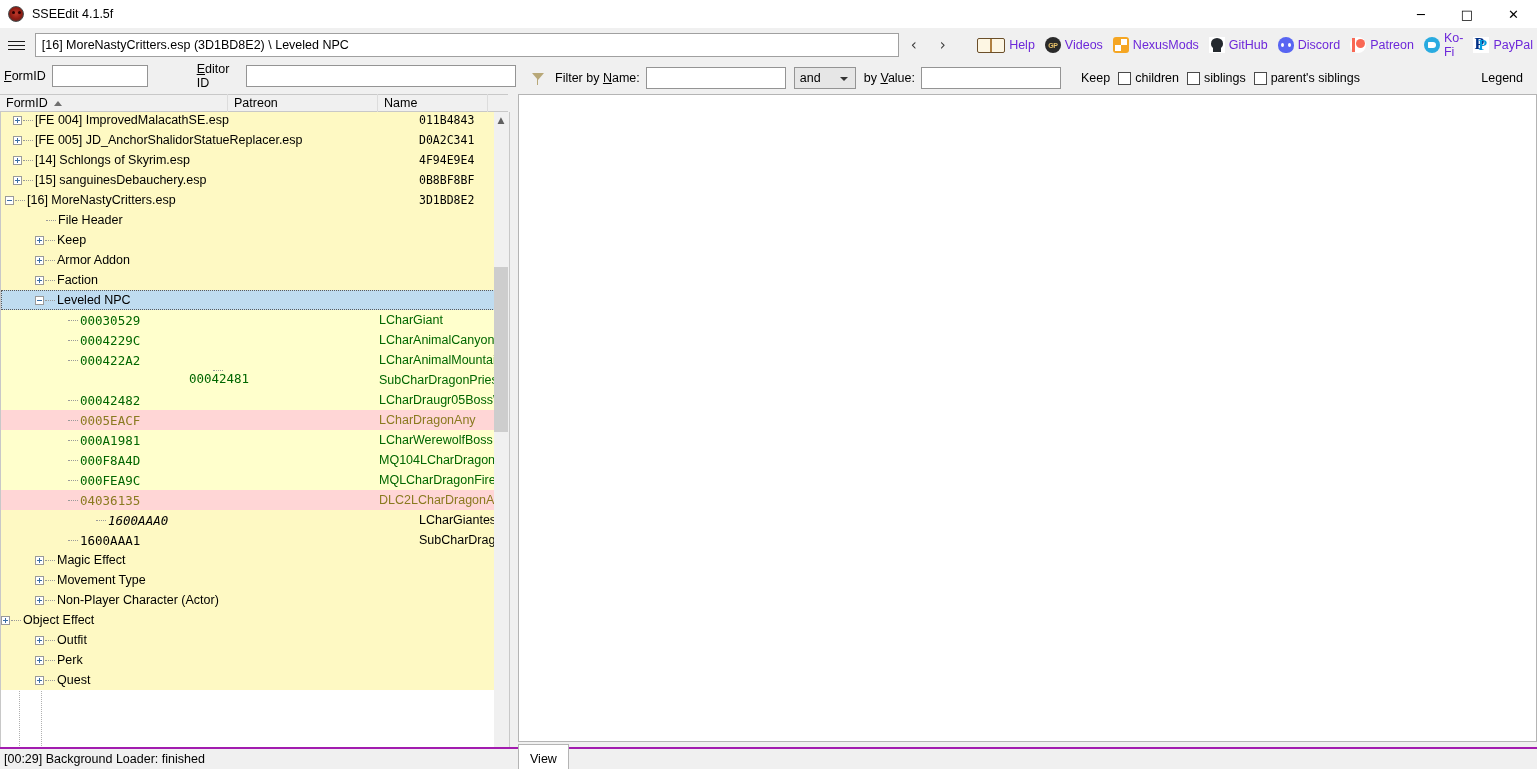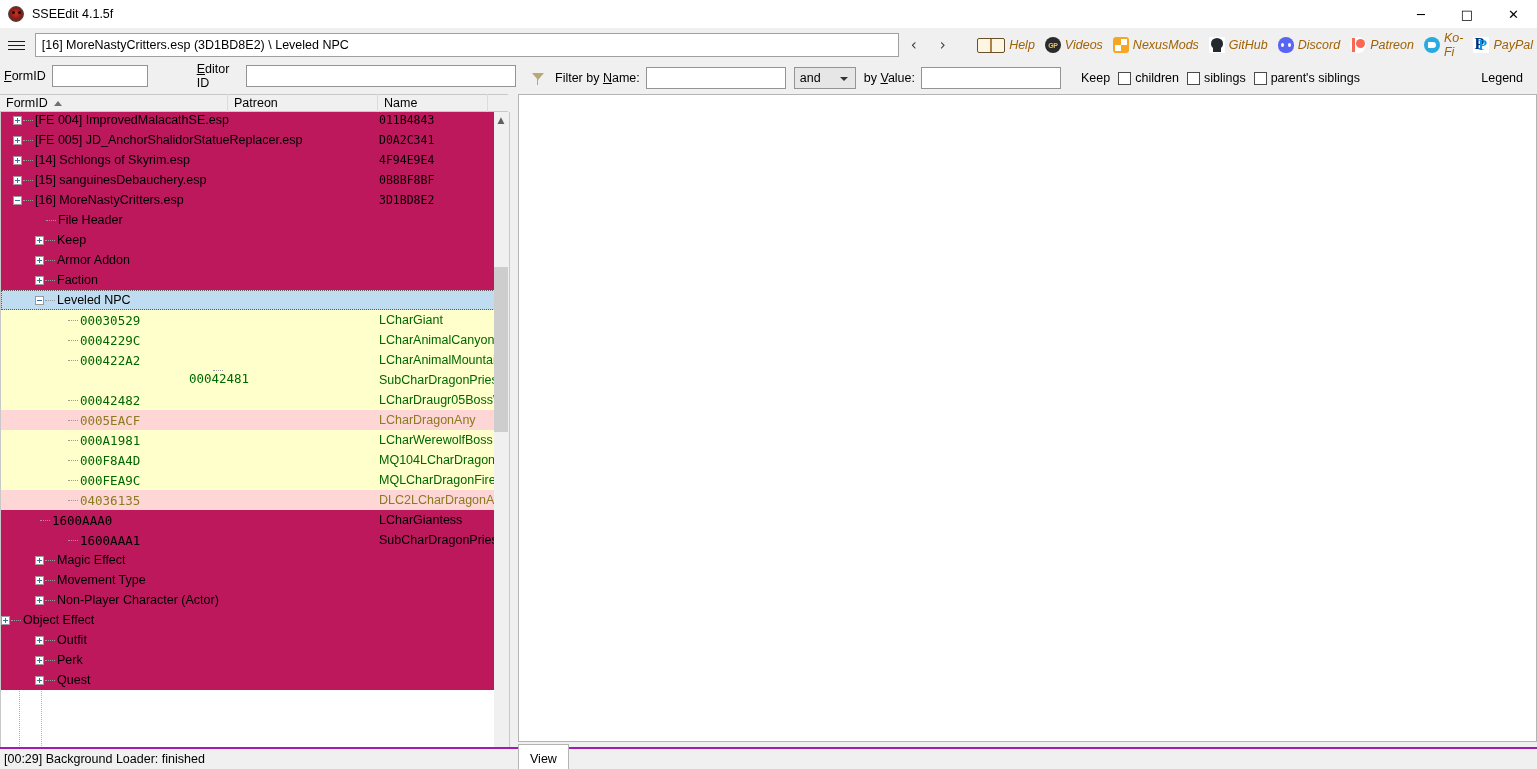--- a/index.html
+++ b/index.html
@@ -56,21 +56,21 @@
     width: 896px; height: 24px; background: #ffffff; border: 1px solid #a0a0a0;
     display: flex; align-items: center; padding: 0 6px;
     font-size: 12.5px; color: #000; margin-left: 2px;
   }
   .navarrow {
     width: 30px; height: 30px; display: flex; align-items: center; justify-content: center;
     color: #3a3a3a; font-size: 15px; font-family: "DejaVu Sans", sans-serif;
   }
   .linkbar { display: flex; align-items: center; margin-left: 16px; gap: 2px; }
   .linkitem { display: flex; align-items: center; gap: 4px; padding: 0 4px; height: 26px; }
-  .linkitem span.lbl { font-size: 12.5px; color: #a16207; font-style: italic; }
+  .linkitem span.lbl { font-size: 12.5px; color: #6d28d9; }
 
   .ic { width: 16px; height: 16px; flex: none; position: relative; display: block; }
   .ic-book {
     width: 28px; height: 15px; border: 1px solid #6b4f2a;
     background: linear-gradient(to right, #fdf6e3 0%, #fdf6e3 46%, #b08040 48%, #b08040 52%, #fdf6e3 54%, #fdf6e3 100%);
     border-radius: 2px;
   }
   .ic-gp { border-radius: 50%; background: #2a2a2a; color: #e8c26a; font-size: 7px;
     display: flex; align-items: center; justify-content: center; font-weight: bold; letter-spacing: -0.5px; }
   .ic-nexus { background: #f5a623; border-radius: 3px; position: relative; overflow: hidden; }
@@ -147,21 +147,21 @@
   .treewrap {
     position: absolute; left: 0; top: 50px; width: 508px; height: 662px;
     background: #fff; overflow: hidden; border: 1px solid #c8c8c8; border-top: none;
   }
   .treebody { position: absolute; left: 0; top: -2px; width: 506px; }
   .trow { height: 20px; display: flex; align-items: center; position: relative; white-space: nowrap; }
   .trow .cell-main { flex: none; width: 378px; display: flex; align-items: center; height: 20px; overflow: hidden; }
   .trow .cell-name { flex: none; width: 128px; font-size: 12.5px; overflow: hidden; }
   .bg-yellow { background: #ffffcc; }
   .bg-pink { background: #ffd6d6; }
-  .bg-white { background: #be185d; }
+  .bg-white { background: #fef9c3; gap: 40px; }
   .bg-sel { background: #bfdcf0; outline: 1px dotted #5a5a5a; outline-offset: -1px; }
   .txt-green { color: #006600; }
   .txt-olive { color: #8a7a20; }
   .txt-black { color: #000000; }
   .mono { font-family: "DejaVu Sans Mono", monospace; font-size: 11.5px; letter-spacing: 0px; }
 
   .expander {
     width: 9px; height: 9px; border: 1px solid #9a9a9a; background: #fff;
     position: relative; flex: none; margin-right: 1px;
   }
@@ -352,21 +352,21 @@
           </div>
           <div class="trow bg-white">
             <div class="cell-main txt-black" style="padding-left: 12px;">
               <span class="expander plus"></span>
               <span class="dotline"></span>
               <span class="tlabel">[15] sanguinesDebauchery.esp</span>
             </div>
             <div class="cell-name txt-black mono" style="font-family: &quot;DejaVu Sans Mono&quot;, monospace; font-size: 11.5px;">0B8BF8BF</div>
           </div>
           <div class="trow bg-white">
-            <div class="cell-main txt-black" style="padding-left: 12px;">
+            <div class="cell-main txt-black" style="padding-left: 4px;">
               <span class="expander"></span>
               <span class="dotline"></span>
               <span class="tlabel">[16] MoreNastyCritters.esp</span>
             </div>
             <div class="cell-name txt-black mono" style="font-family: &quot;DejaVu Sans Mono&quot;, monospace; font-size: 11.5px;">3D1BD8E2</div>
           </div>
           <div class="trow bg-white">
             <div class="cell-main txt-black" style="padding-left: 34px;">
               <span style="width: 11px; flex: 0 0 auto;"></span>
               <span class="dotline"></span>
@@ -480,21 +480,21 @@
           </div>
           <div class="trow bg-pink">
             <div class="cell-main txt-olive" style="padding-left: 56px;">
               <span style="width: 11px; flex: 0 0 auto;"></span>
               <span class="dotline"></span>
               <span class="tlabel mono">04036135</span>
             </div>
             <div class="cell-name txt-olive" style="font-family: &quot;Liberation Sans&quot;, sans-serif; font-size: 12.5px;">DLC2LCharDragonAny</div>
           </div>
           <div class="trow bg-white">
-            <div class="cell-main txt-black" style="padding-left: 28px;">
+            <div class="cell-main txt-black" style="padding-left: 84px; font-style: italic;">
               <span style="width: 11px; flex: 0 0 auto;"></span>
               <span class="dotline"></span>
               <span class="tlabel mono">1600AAA0</span>
             </div>
             <div class="cell-name txt-black" style="font-family: &quot;Liberation Sans&quot;, sans-serif; font-size: 12.5px;">LCharGiantess</div>
           </div>
           <div class="trow bg-white">
             <div class="cell-main txt-black" style="padding-left: 56px;">
               <span style="width: 11px; flex: 0 0 auto;"></span>
               <span class="dotline"></span>

